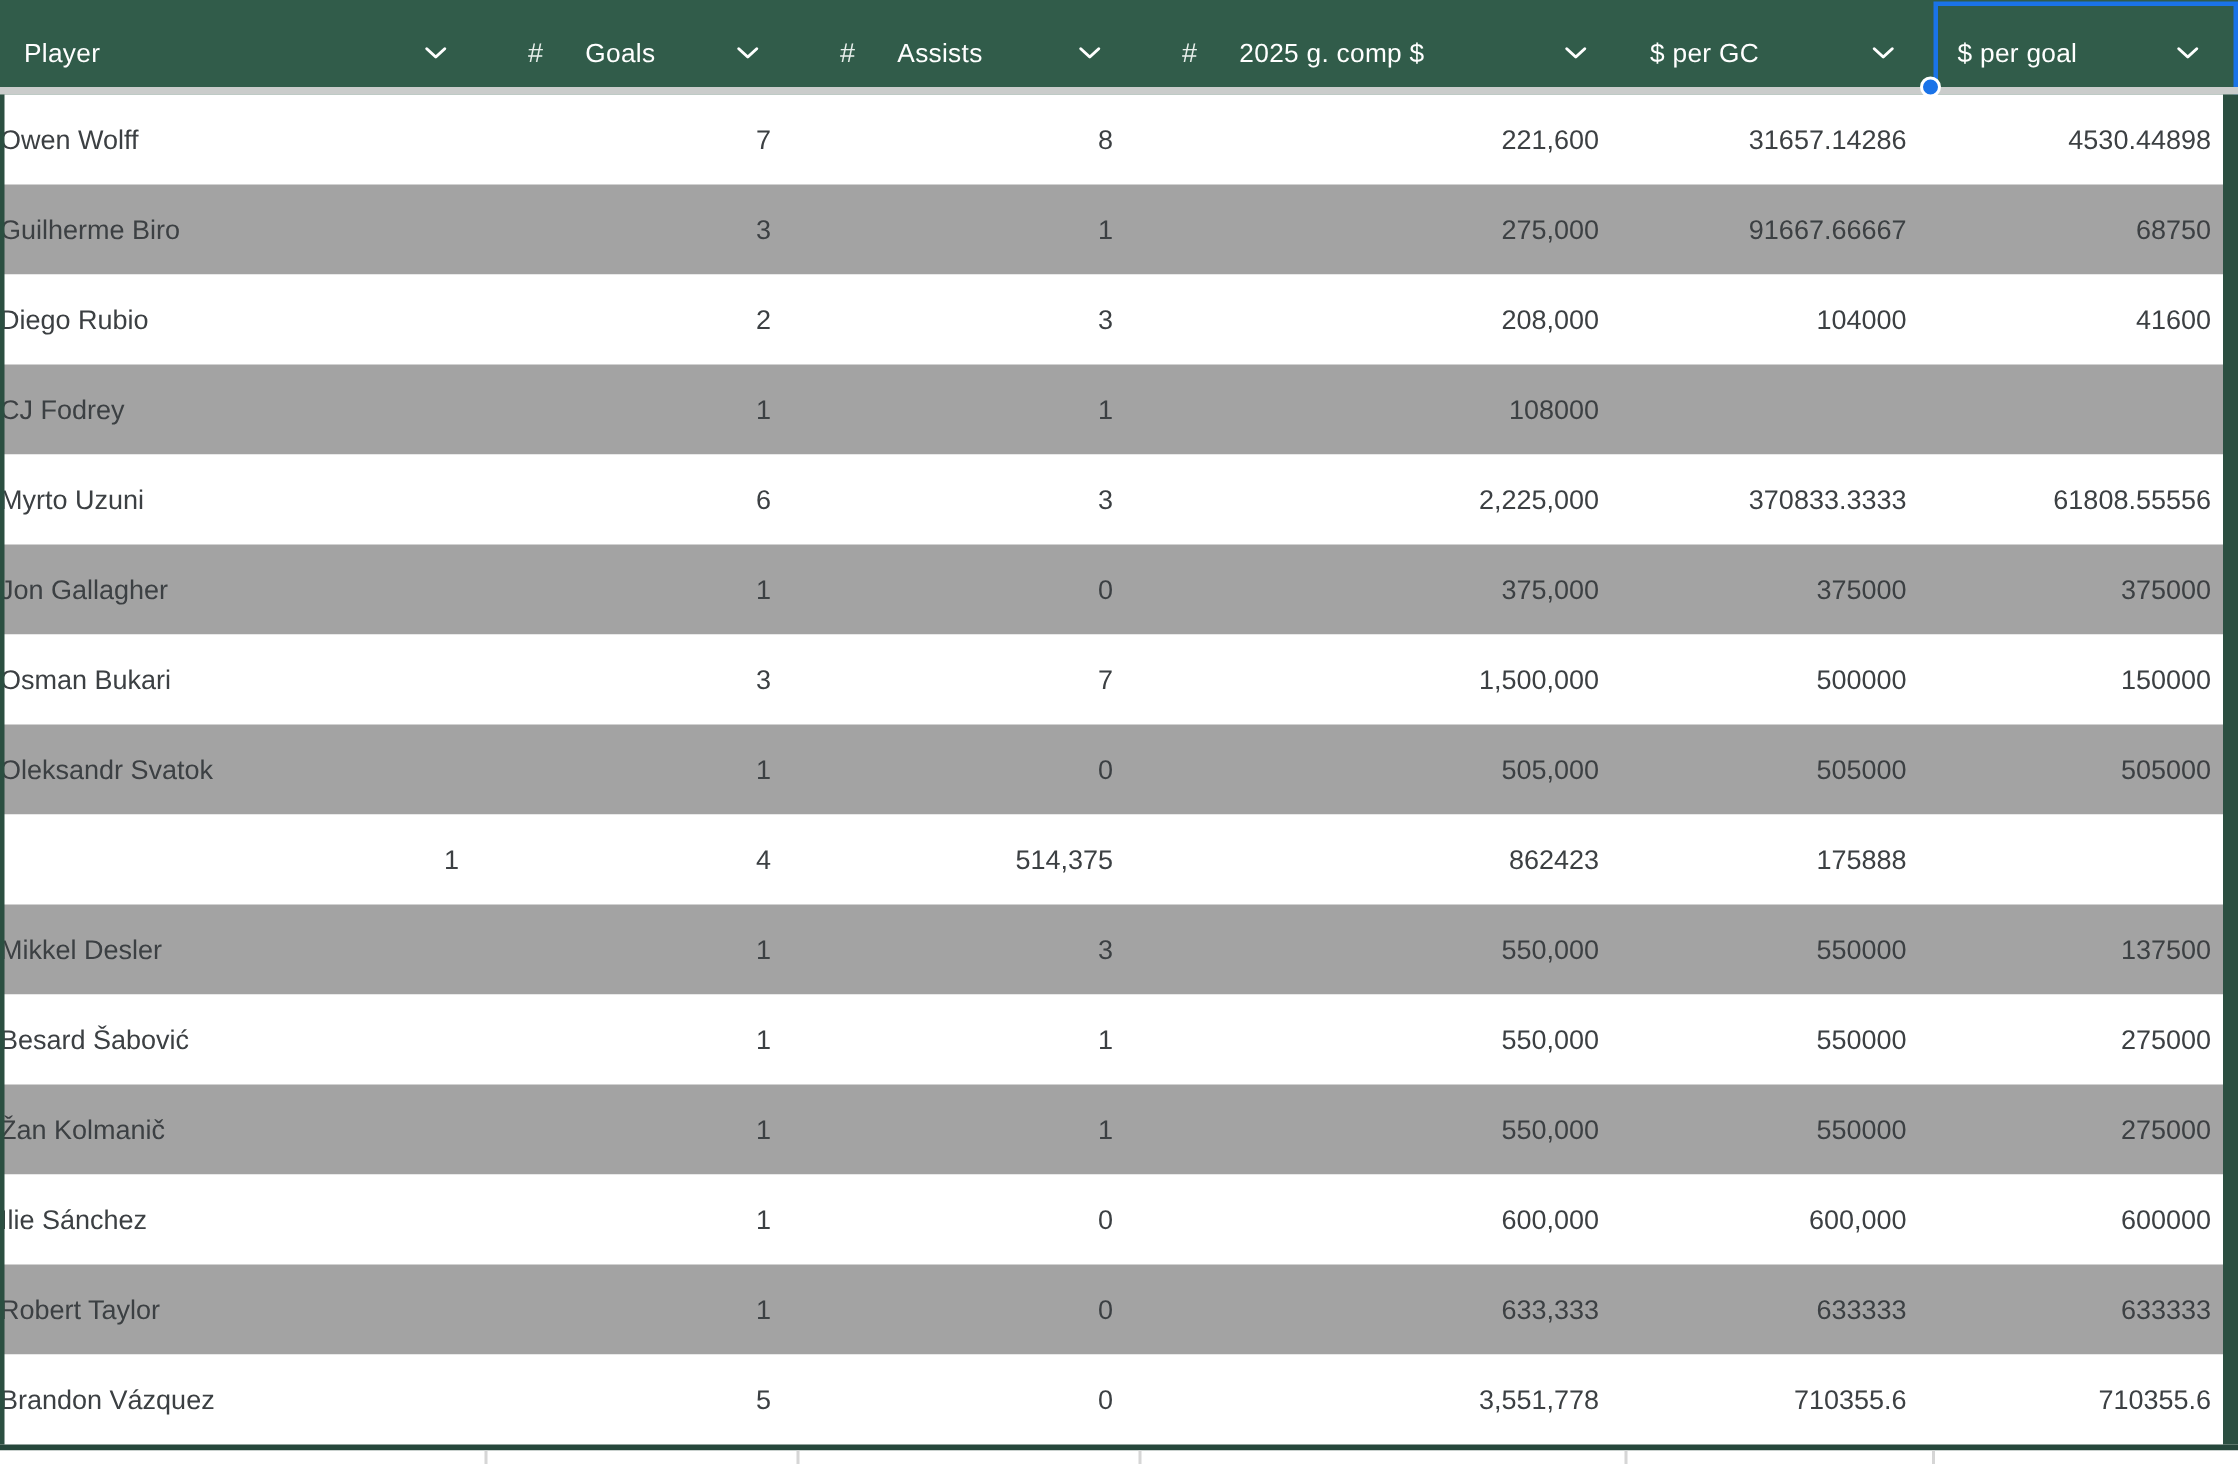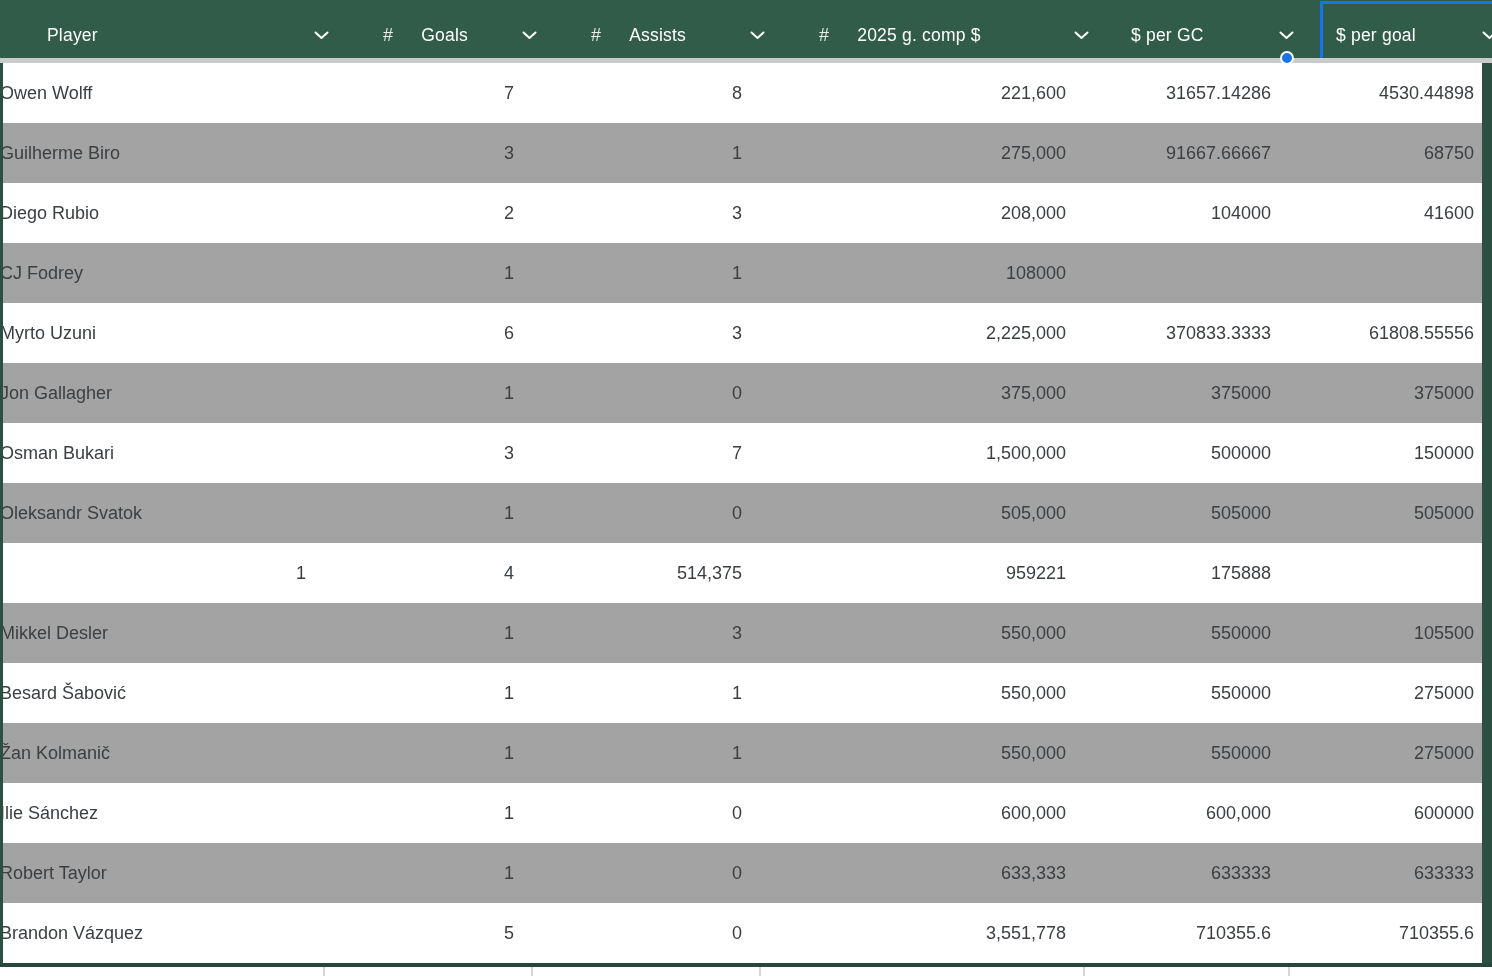--- a/index.html
+++ b/index.html
@@ -14,21 +14,20 @@
     overflow:hidden;
   }
 
   
   .thead {
     position:absolute; left:0; top:0;
     width:1492px; height:70px;
     background:#315C4A;
     display:grid;
     grid-template-columns:324px 208px 228px 324px 205px 203px;
-    padding-left:31px;
   }
   .hcell {
     position:relative;
     display:flex; align-items:center;
     padding-left:16px;
     color:#ffffff;
     font-size:17.5px;
     font-weight:500;
     letter-spacing:.2px;
     cursor:pointer;
@@ -220,30 +219,30 @@
     <div class="cell num">1</div>
     <div class="cell num">0</div>
     <div class="cell num comp">505,000</div>
     <div class="cell num">505000</div>
     <div class="cell num">505000</div>
   </div>
       <div class="trow">
     <div class="cell num">1</div>
     <div class="cell num">4</div>
     <div class="cell num comp">514,375</div>
-    <div class="cell num">959221</div>
+    <div class="cell num">862423</div>
     <div class="cell num">175888</div>
   </div>
       <div class="trow alt">
     <div class="cell name">Mikkel Desler</div>
     <div class="cell num">1</div>
     <div class="cell num">3</div>
     <div class="cell num comp">550,000</div>
     <div class="cell num">550000</div>
-    <div class="cell num">105500</div>
+    <div class="cell num">137500</div>
   </div>
       <div class="trow">
     <div class="cell name">Besard Šabović</div>
     <div class="cell num">1</div>
     <div class="cell num">1</div>
     <div class="cell num comp">550,000</div>
     <div class="cell num">550000</div>
     <div class="cell num">275000</div>
   </div>
       <div class="trow alt">

